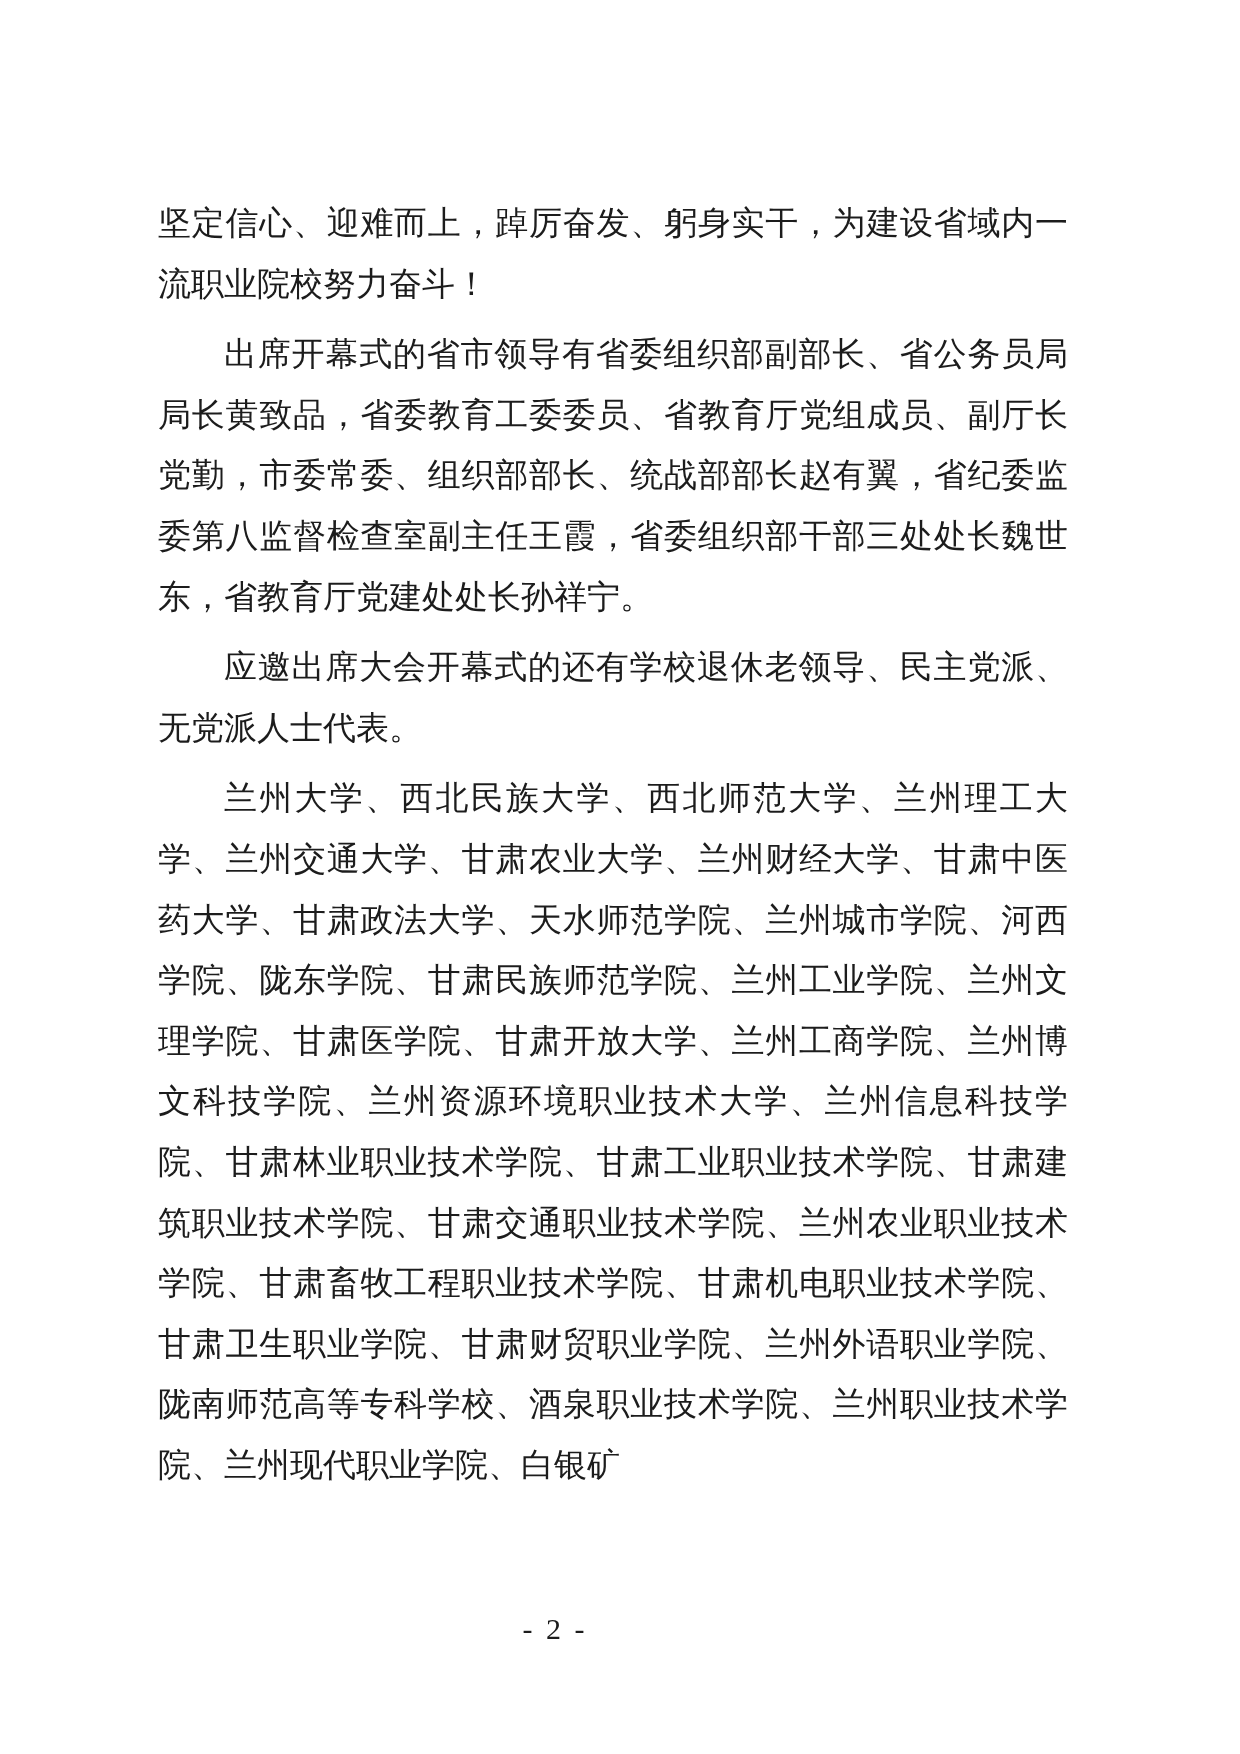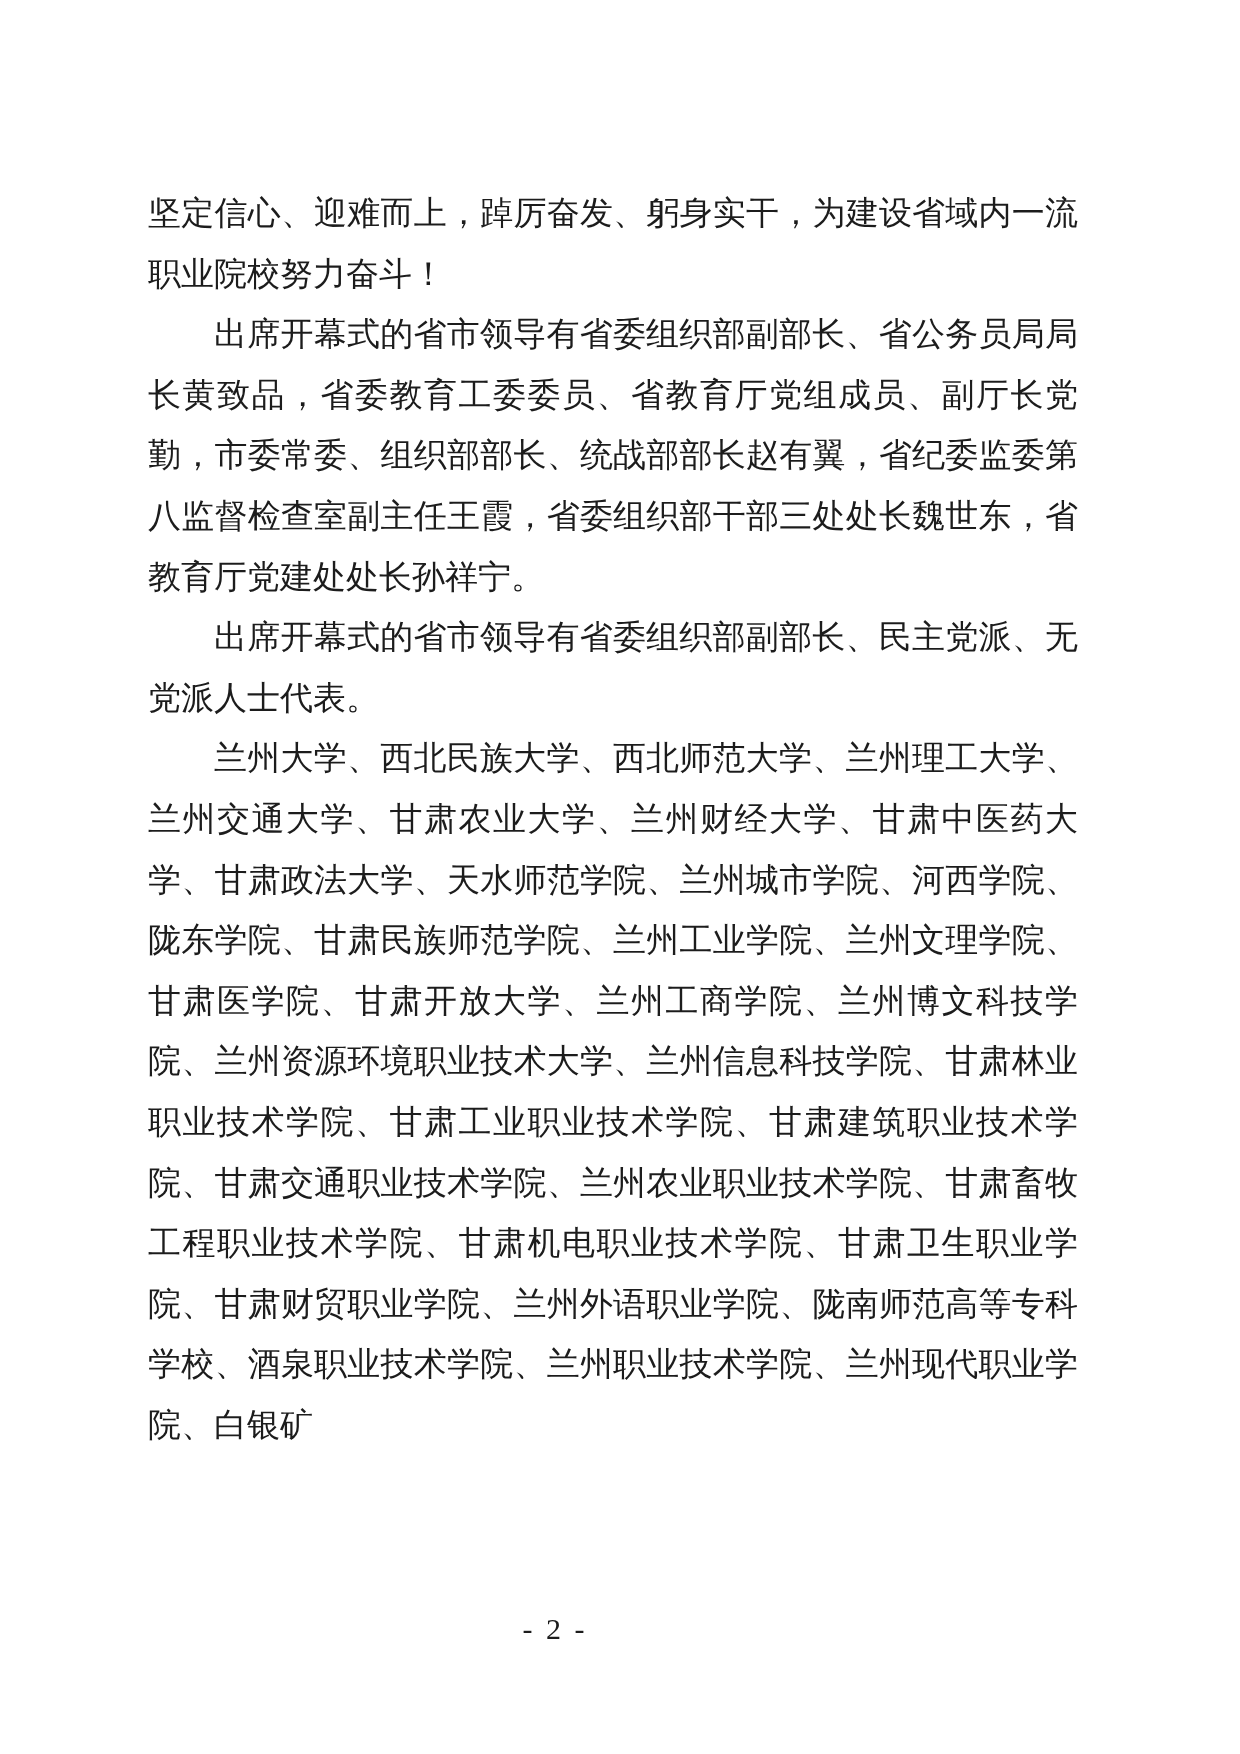--- a/index.html
+++ b/index.html
@@ -22,21 +22,21 @@
     left: 148px;
     top: 183px;
     width: 930px;
     font-size: 33px;
     line-height: 60.6px;
     text-align: justify;
     text-justify: inter-character;
     word-break: break-all;
   }
   .content p {
-    margin: 0;
+    margin: 10px;
     padding: 0;
   }
   .content p.indent {
     text-indent: 66px;
   }
   .footer {
     position: absolute;
     left: 0;
     top: 1612px;
     width: 1240px;
@@ -48,17 +48,17 @@
     color: #1c1c1c;
   }
 </style>
 </head>
 <body>
 
 <div class="page">
   <div class="content">
     <p>坚定信心、迎难而上，踔厉奋发、躬身实干，为建设省域内一流职业院校努力奋斗！</p>
     <p class="indent">出席开幕式的省市领导有省委组织部副部长、省公务员局局长黄致品，省委教育工委委员、省教育厅党组成员、副厅长党勤，市委常委、组织部部长、统战部部长赵有翼，省纪委监委第八监督检查室副主任王霞，省委组织部干部三处处长魏世东，省教育厅党建处处长孙祥宁。</p>
-    <p class="indent">出席开幕式的省市领导有省委组织部副部长、民主党派、无党派人士代表。</p>
+    <p class="indent">应邀出席大会开幕式的还有学校退休老领导、民主党派、无党派人士代表。</p>
     <p class="indent">兰州大学、西北民族大学、西北师范大学、兰州理工大学、兰州交通大学、甘肃农业大学、兰州财经大学、甘肃中医药大学、甘肃政法大学、天水师范学院、兰州城市学院、河西学院、陇东学院、甘肃民族师范学院、兰州工业学院、兰州文理学院、甘肃医学院、甘肃开放大学、兰州工商学院、兰州博文科技学院、兰州资源环境职业技术大学、兰州信息科技学院、甘肃林业职业技术学院、甘肃工业职业技术学院、甘肃建筑职业技术学院、甘肃交通职业技术学院、兰州农业职业技术学院、甘肃畜牧工程职业技术学院、甘肃机电职业技术学院、甘肃卫生职业学院、甘肃财贸职业学院、兰州外语职业学院、陇南师范高等专科学校、酒泉职业技术学院、兰州职业技术学院、兰州现代职业学院、白银矿</p>
   </div>
   <div class="footer">- 2 -</div>
 </div>
 
 </body></html>

